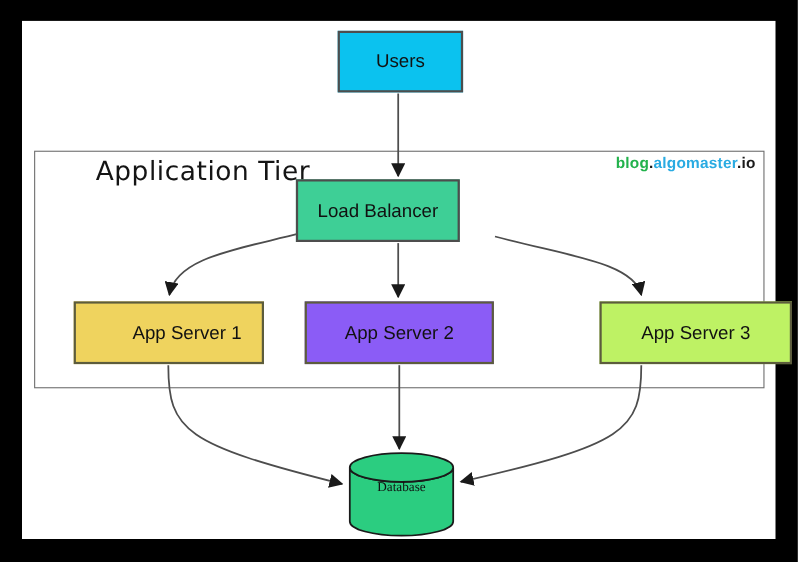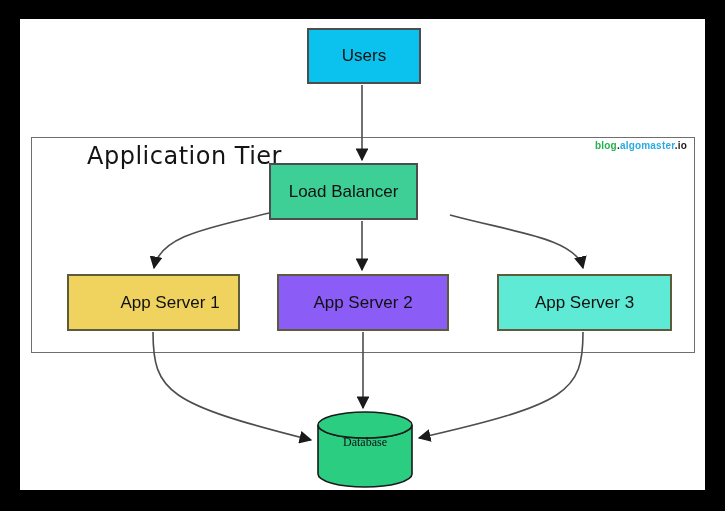--- a/index.html
+++ b/index.html
@@ -13,21 +13,21 @@
   }
   .tier-rect {
     position:absolute; left:31px; top:137px; width:664px; height:216px;
     border:1.5px solid #6e6e6e; box-sizing:border-box; background:transparent;
   }
   .tier-label {
     position:absolute; left:39px; top:142px; font-size:24px; color:#141414;
     font-family:"DejaVu Sans", sans-serif; letter-spacing:0.5px;margin-left:48px;
   }
   .brand {
-    position:absolute; top:140px; right:38px; font-size:10px; font-weight:bold;
+    position:absolute; top:140px; right:38px; font-size:14px; font-weight:bold;
     color:#1a1a1a; letter-spacing:0.2px;
   }
   .node {
     position:absolute; display:flex; align-items:center; justify-content:center;
     font-size:17px; color:#111; border:2px solid #4d4d4d; box-sizing:border-box;
     text-align:center;
   }
   #node-users        { left:307px; top:28px;  width:114px; height:56px; }
   #node-load-balancer{ left:269px; top:163px; width:149px; height:57px; }
   #node-app-server-1 { left:67px;  top:274px; width:173px; height:57px;padding-left:33px; }
@@ -82,18 +82,18 @@
   </div>
 
   <div class="node" id="node-app-server-1" style="background-color: rgb(239, 211, 94); border-color: rgb(92, 92, 61);">
     <span>App Server 1</span>
   </div>
 
   <div class="node" id="node-app-server-2" style="background-color: #8b5cf6; border-color: rgb(92, 92, 61);">
     <span>App Server 2</span>
   </div>
 
-  <div class="node" id="node-app-server-3" style="background-color: #5eead4; border-color: rgb(92, 92, 61);">
+  <div class="node" id="node-app-server-3" style="background-color: #bef264; border-color: rgb(92, 92, 61); margin-left: 48px;">
     <span>App Server 3</span>
   </div>
 
   <div class="db-label">Database</div>
 </div>
 
 </body></html>

